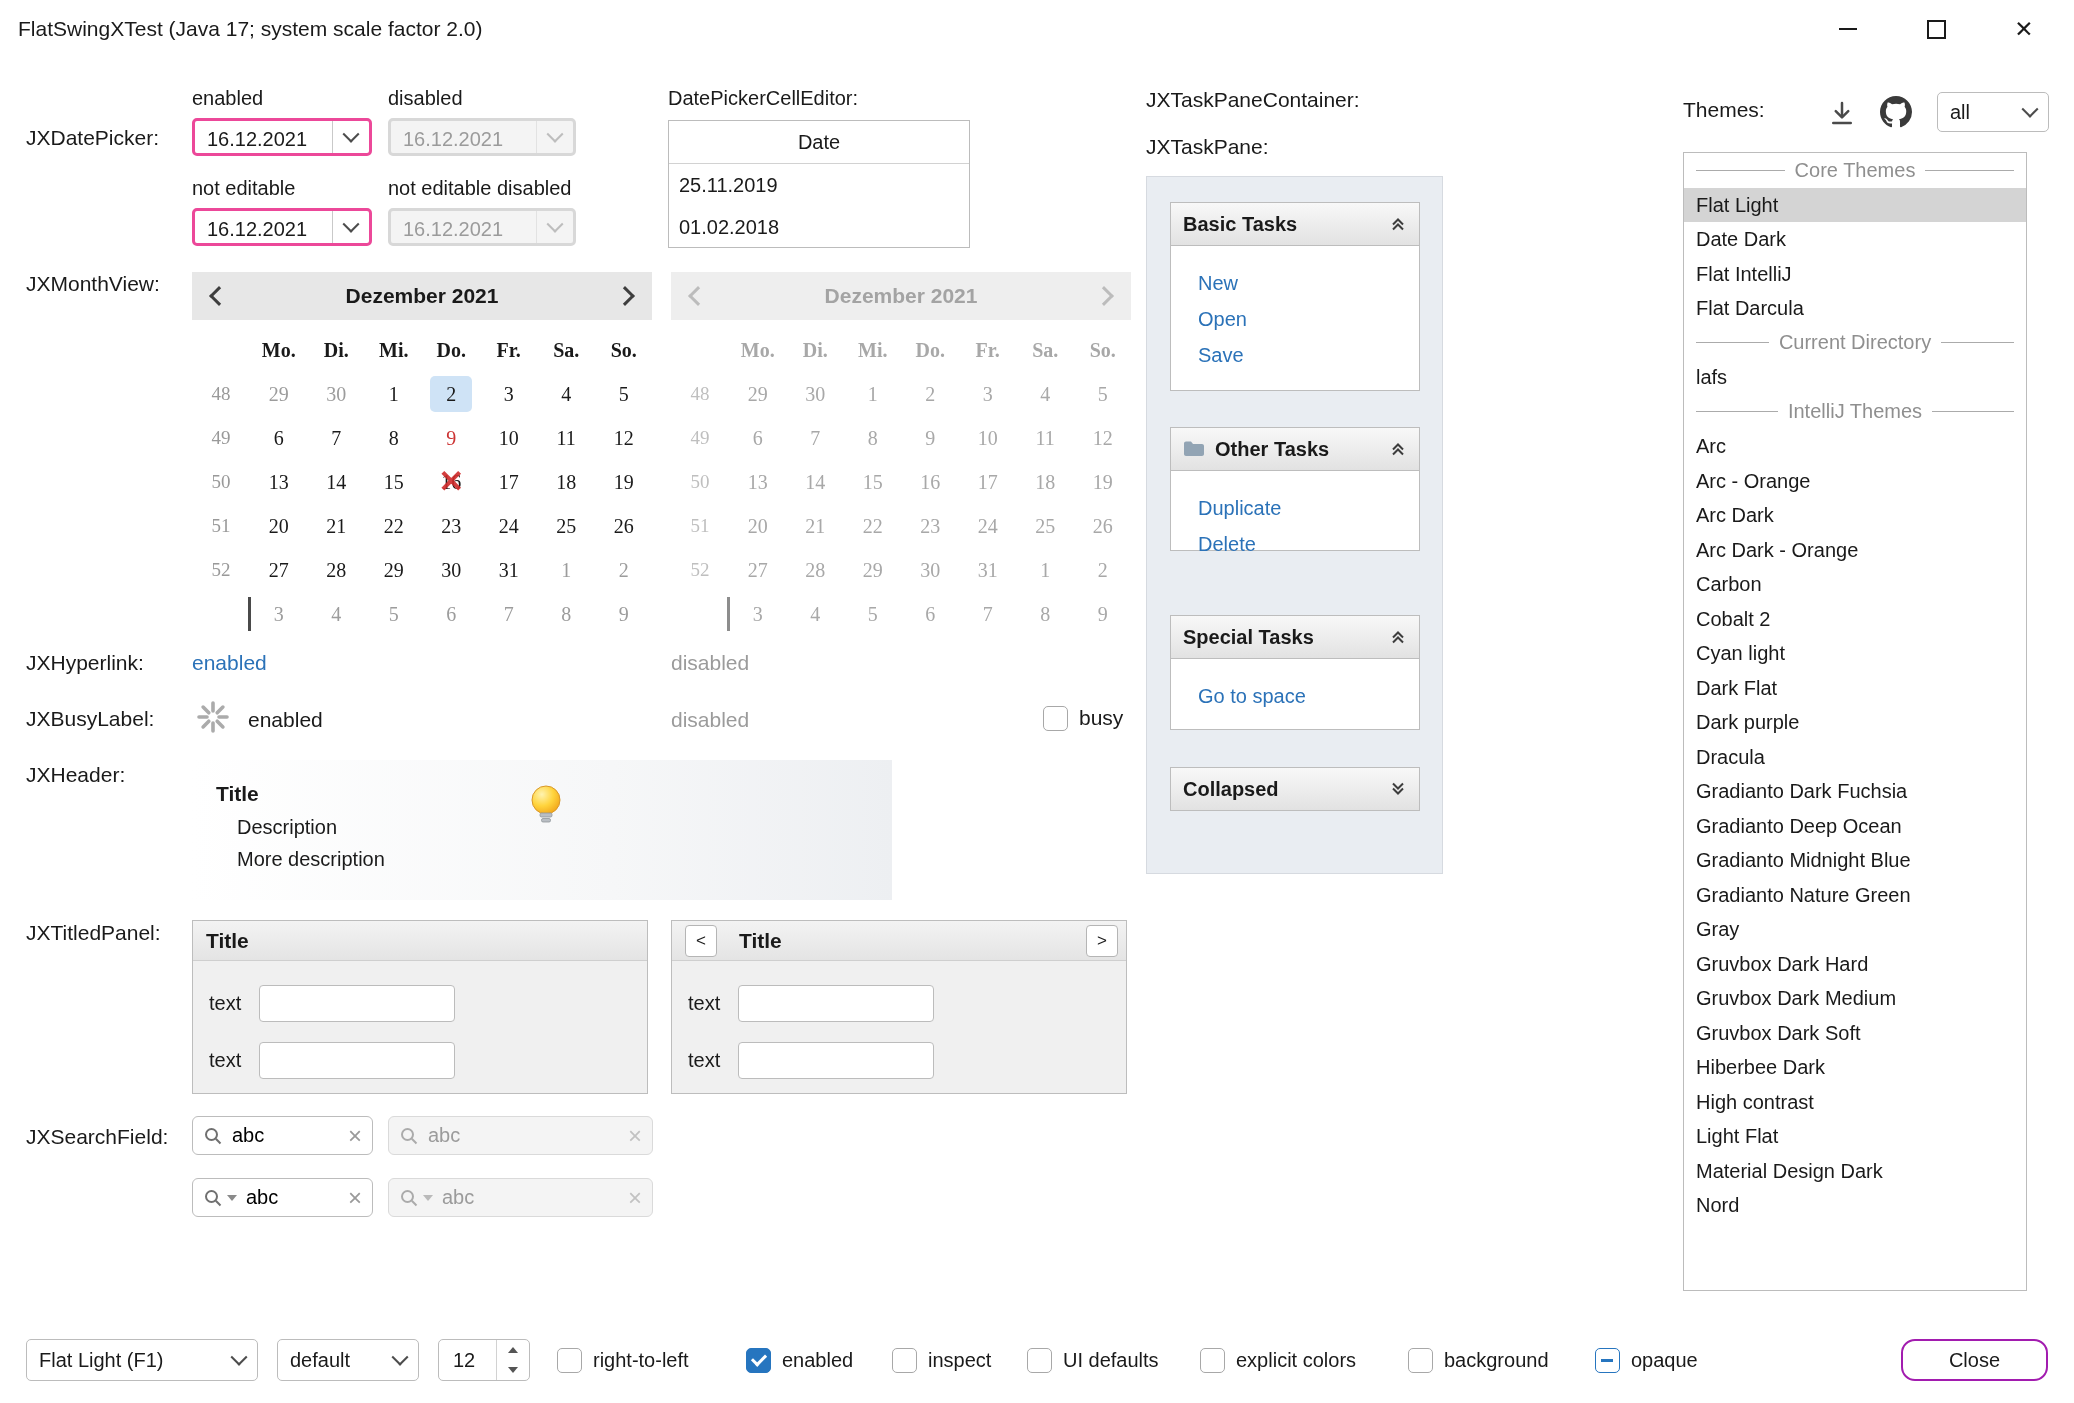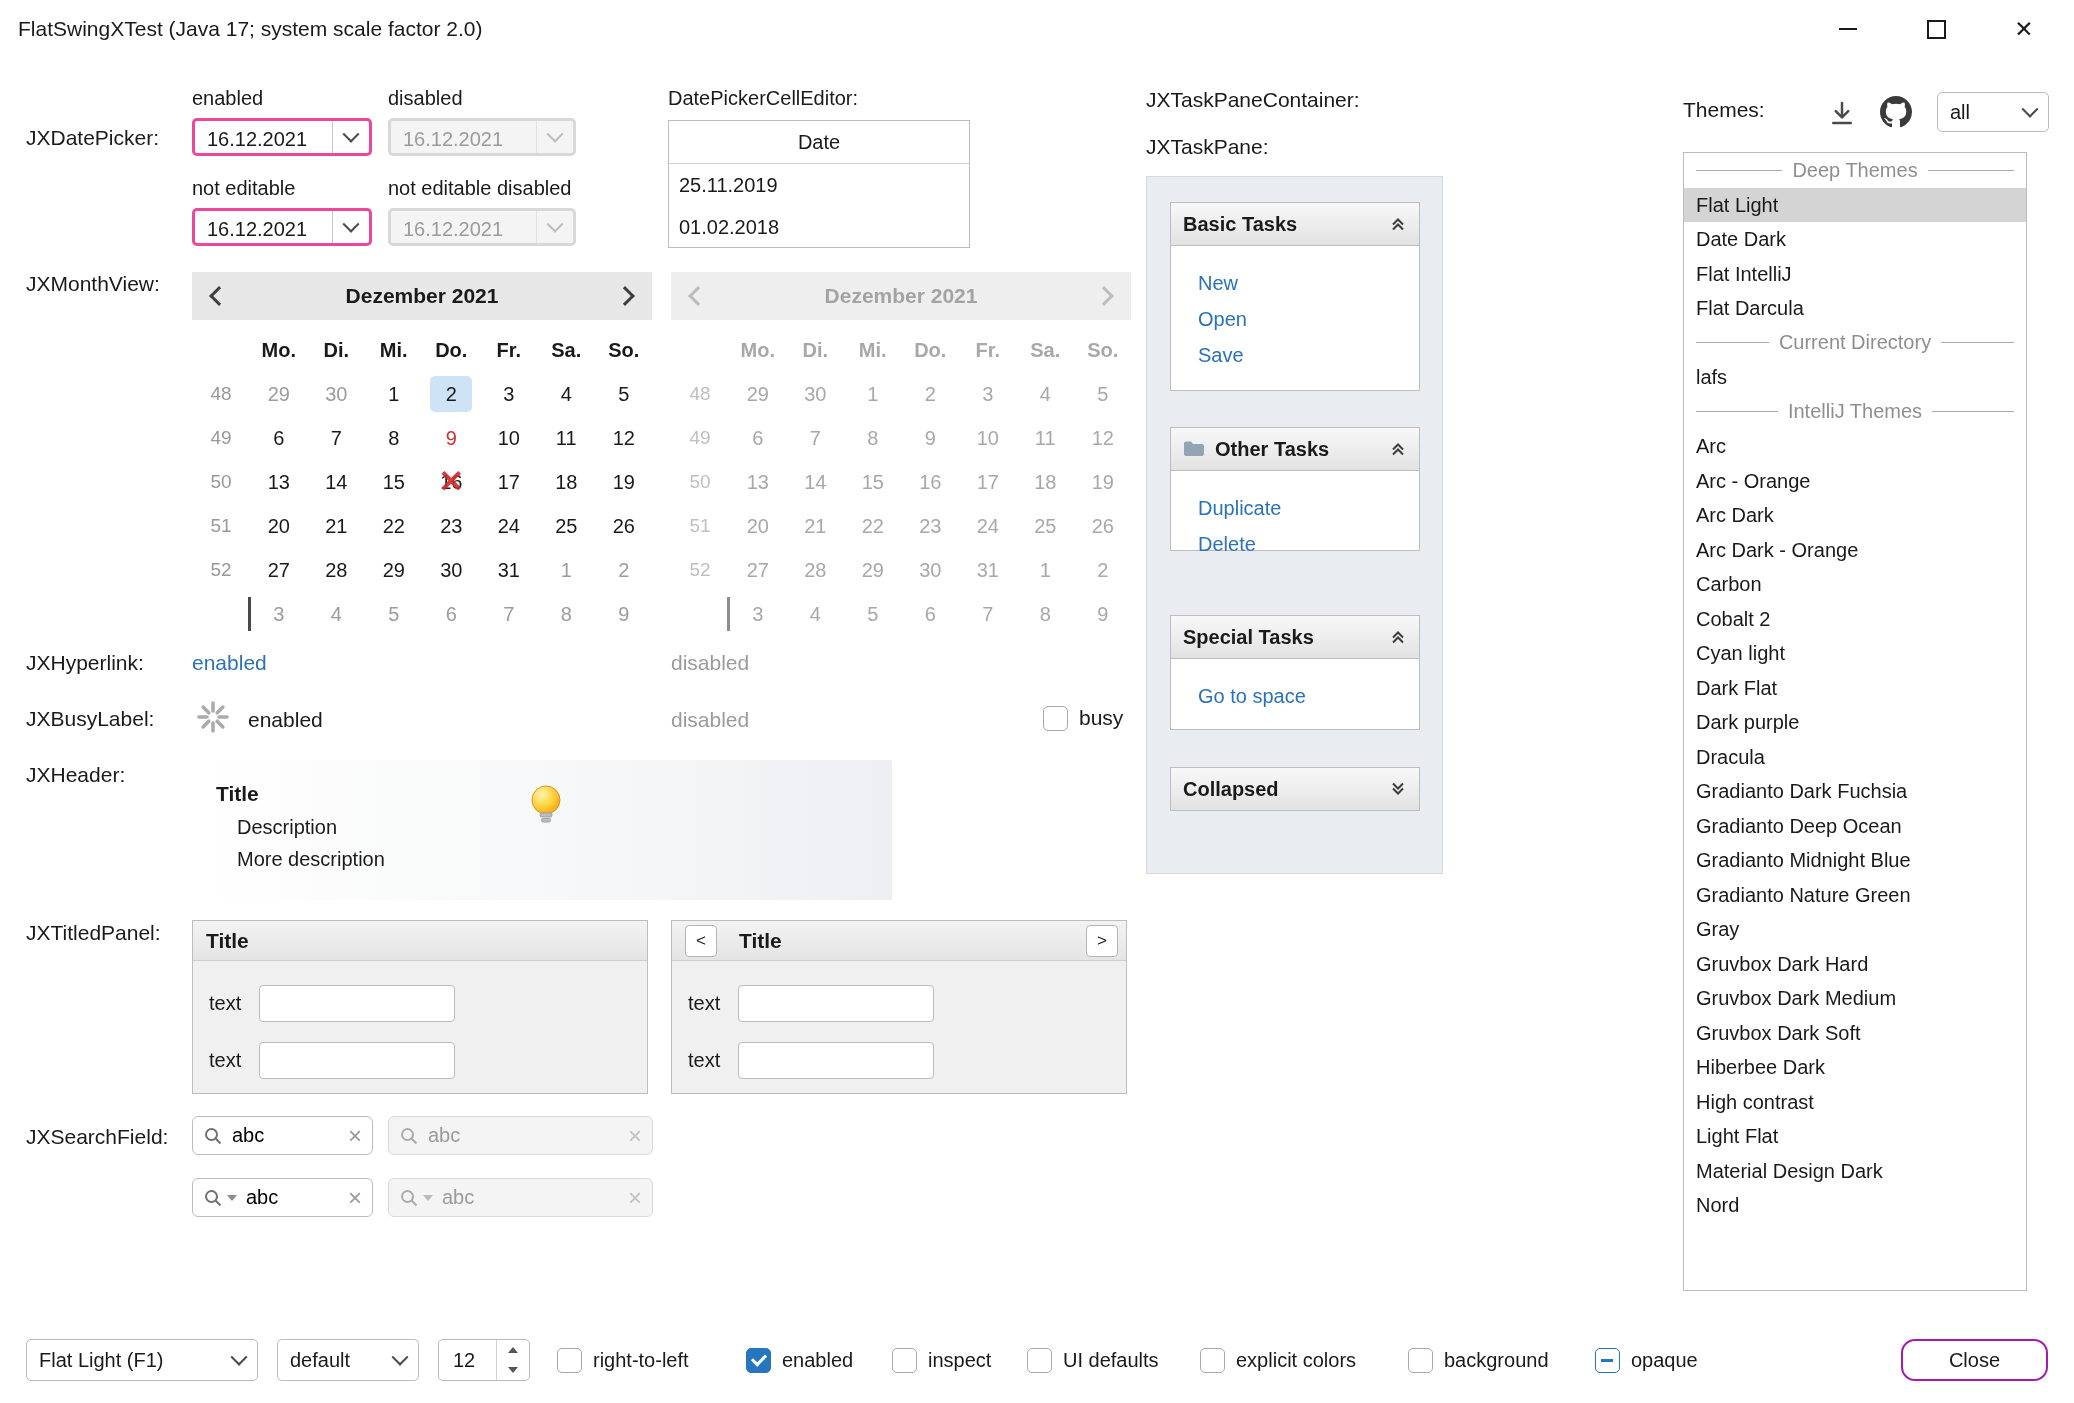--- a/index.html
+++ b/index.html
@@ -37,21 +37,21 @@
   .ce-header{height:42px;line-height:42px;text-align:center;border-bottom:1px solid #d2d2d2;}
   .ce-row{height:42px;line-height:42px;padding-left:10px;}
 
   
   .cal{position:absolute;width:460px;background:#fff;}
   .cal-header{height:48px;background:#e7e7e7;display:flex;align-items:center;}
   .cal-title{flex:1;text-align:center;font-weight:bold;font-size:21px;}
   .cal-nav{width:54px;height:48px;display:flex;align-items:center;justify-content:center;}
   .chev-left{width:11px;height:11px;border-left:3px solid #3e3e3e;border-bottom:3px solid #3e3e3e;transform:rotate(45deg);}
   .chev-right{width:11px;height:11px;border-left:3px solid #3e3e3e;border-bottom:3px solid #3e3e3e;transform:rotate(225deg);}
-  .cal-grid{display:grid;grid-template-columns:58px repeat(7,57.5px);grid-auto-rows:44px;margin-top:8px;}
+  .cal-grid{display:grid;grid-template-columns:58px repeat(7,57.5px);grid-auto-rows:44px;margin-top:8px;font-family:Liberation Serif, serif;}
   .cell{display:flex;align-items:center;justify-content:center;position:relative;}
   .cell .dn{min-width:42px;height:36px;line-height:36px;text-align:center;border-radius:5px;}
   .dayhead .dn{font-weight:bold;}
   .wk .dn,.wkhead .dn{color:#999;font-size:19px;}
   .day.muted .dn{color:#9c9c9c;}
   .day.sel .dn{background:#cfe3f6;}
   .day.today .dn{color:#cc3333;}
   .xmark{position:absolute;left:50%;top:50%;transform:translate(-50%,-52%);color:#cf2b2b;font-size:31px;font-weight:bold;opacity:.9;}
   .wk.bar::after{content:"";position:absolute;right:-1px;top:5px;bottom:5px;width:3px;background:#4a4a4a;}
   .cal.disabled .cal-header{background:#eeeeee;}
@@ -733,21 +733,21 @@
         <path fill="#3a3a3a" d="M8 0C3.58 0 0 3.58 0 8c0 3.54 2.29 6.53 5.47 7.59.4.07.55-.17.55-.38 0-.19-.01-.82-.01-1.49-2.01.37-2.53-.49-2.69-.94-.09-.23-.48-.94-.82-1.13-.28-.15-.68-.52-.01-.53.63-.01 1.08.58 1.23.82.72 1.21 1.87.87 2.33.66.07-.52.28-.87.51-1.07-1.78-.2-3.64-.89-3.64-3.95 0-.87.31-1.59.82-2.15-.08-.2-.36-1.02.08-2.12 0 0 .67-.21 2.2.82.64-.18 1.32-.27 2-.27s1.36.09 2 .27c1.53-1.04 2.2-.82 2.2-.82.44 1.1.16 1.92.08 2.12.51.56.82 1.27.82 2.15 0 3.07-1.87 3.75-3.65 3.95.29.25.54.73.54 1.48 0 1.07-.01 1.93-.01 2.2 0 .21.15.46.55.38A8.01 8.01 0 0 0 16 8c0-4.42-3.58-8-8-8z"></path>
       </svg>
   </div>
   <div class="combo" style="left:1937px;top:92px;width:112px">
     <span>all</span>
     <i class="chevd"></i>
   </div>
   <div class="themes-list" id="themes-list">
       <div class="tl-sep">
         <i></i>
-        <span>Deep Themes</span>
+        <span>Core Themes</span>
         <i></i>
       </div>
       <div class="tl-item selected">Flat Light</div>
       <div class="tl-item">Date Dark</div>
       <div class="tl-item">Flat IntelliJ</div>
       <div class="tl-item">Flat Darcula</div>
       <div class="tl-sep">
         <i></i>
         <span>Current Directory</span>
         <i></i>

